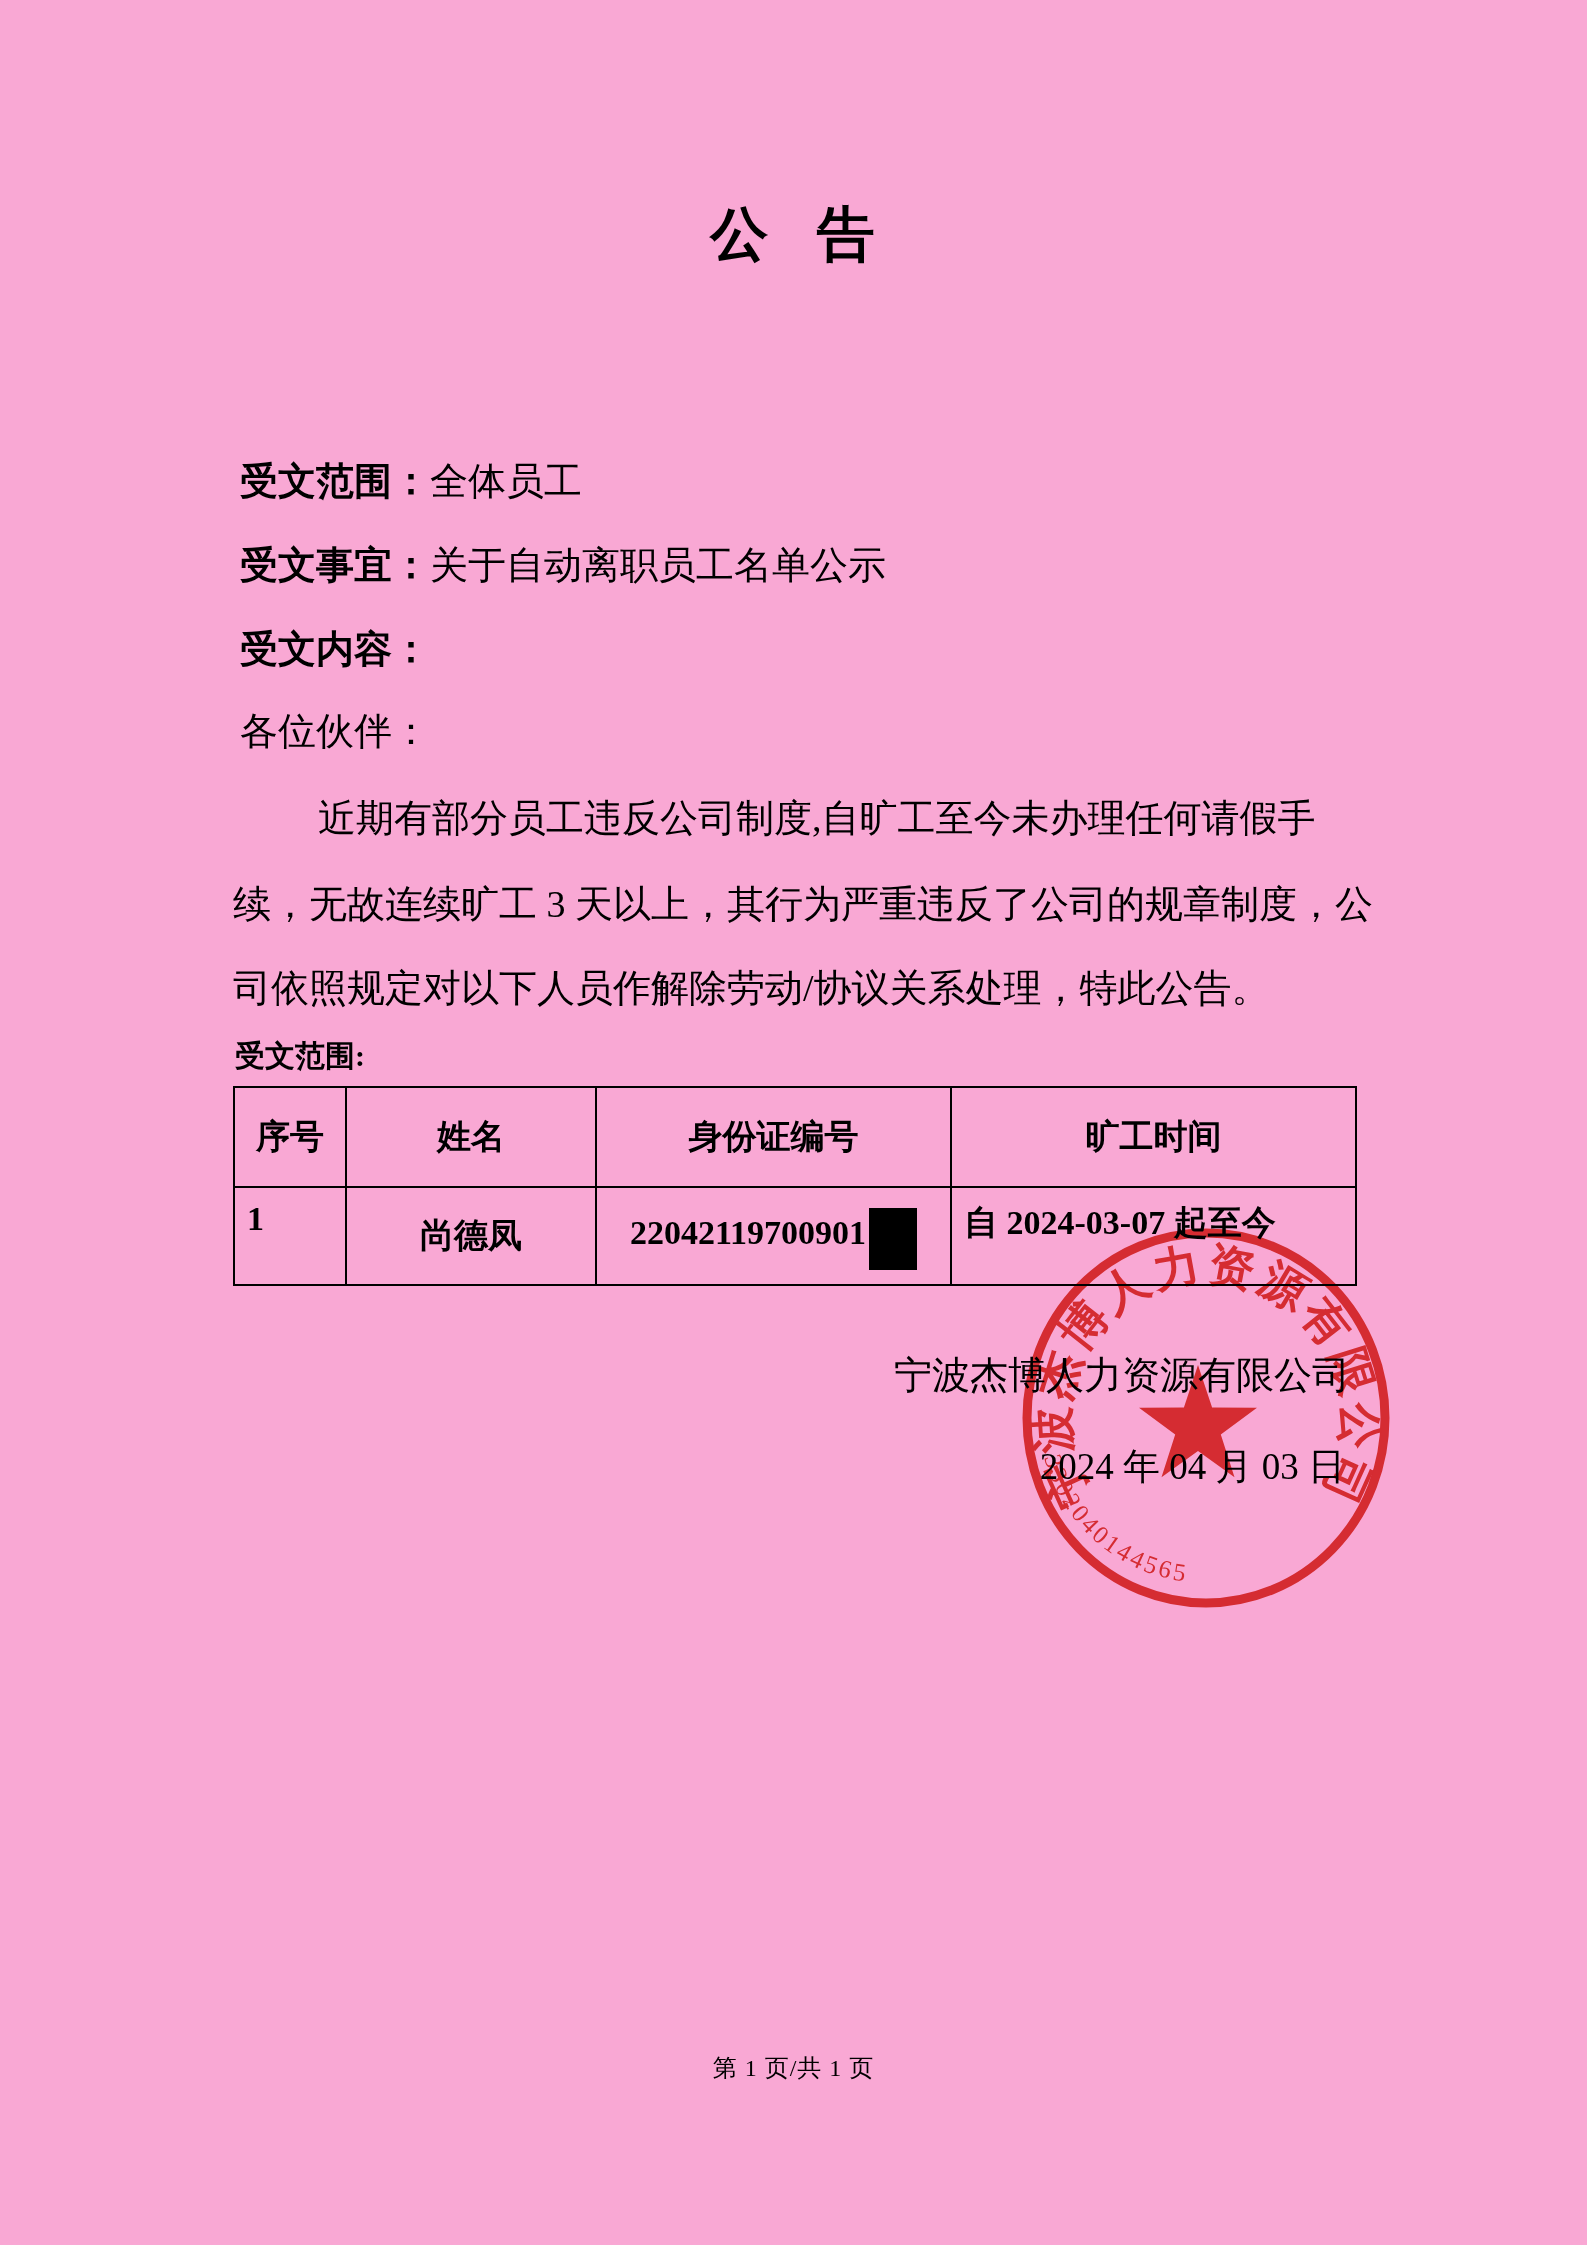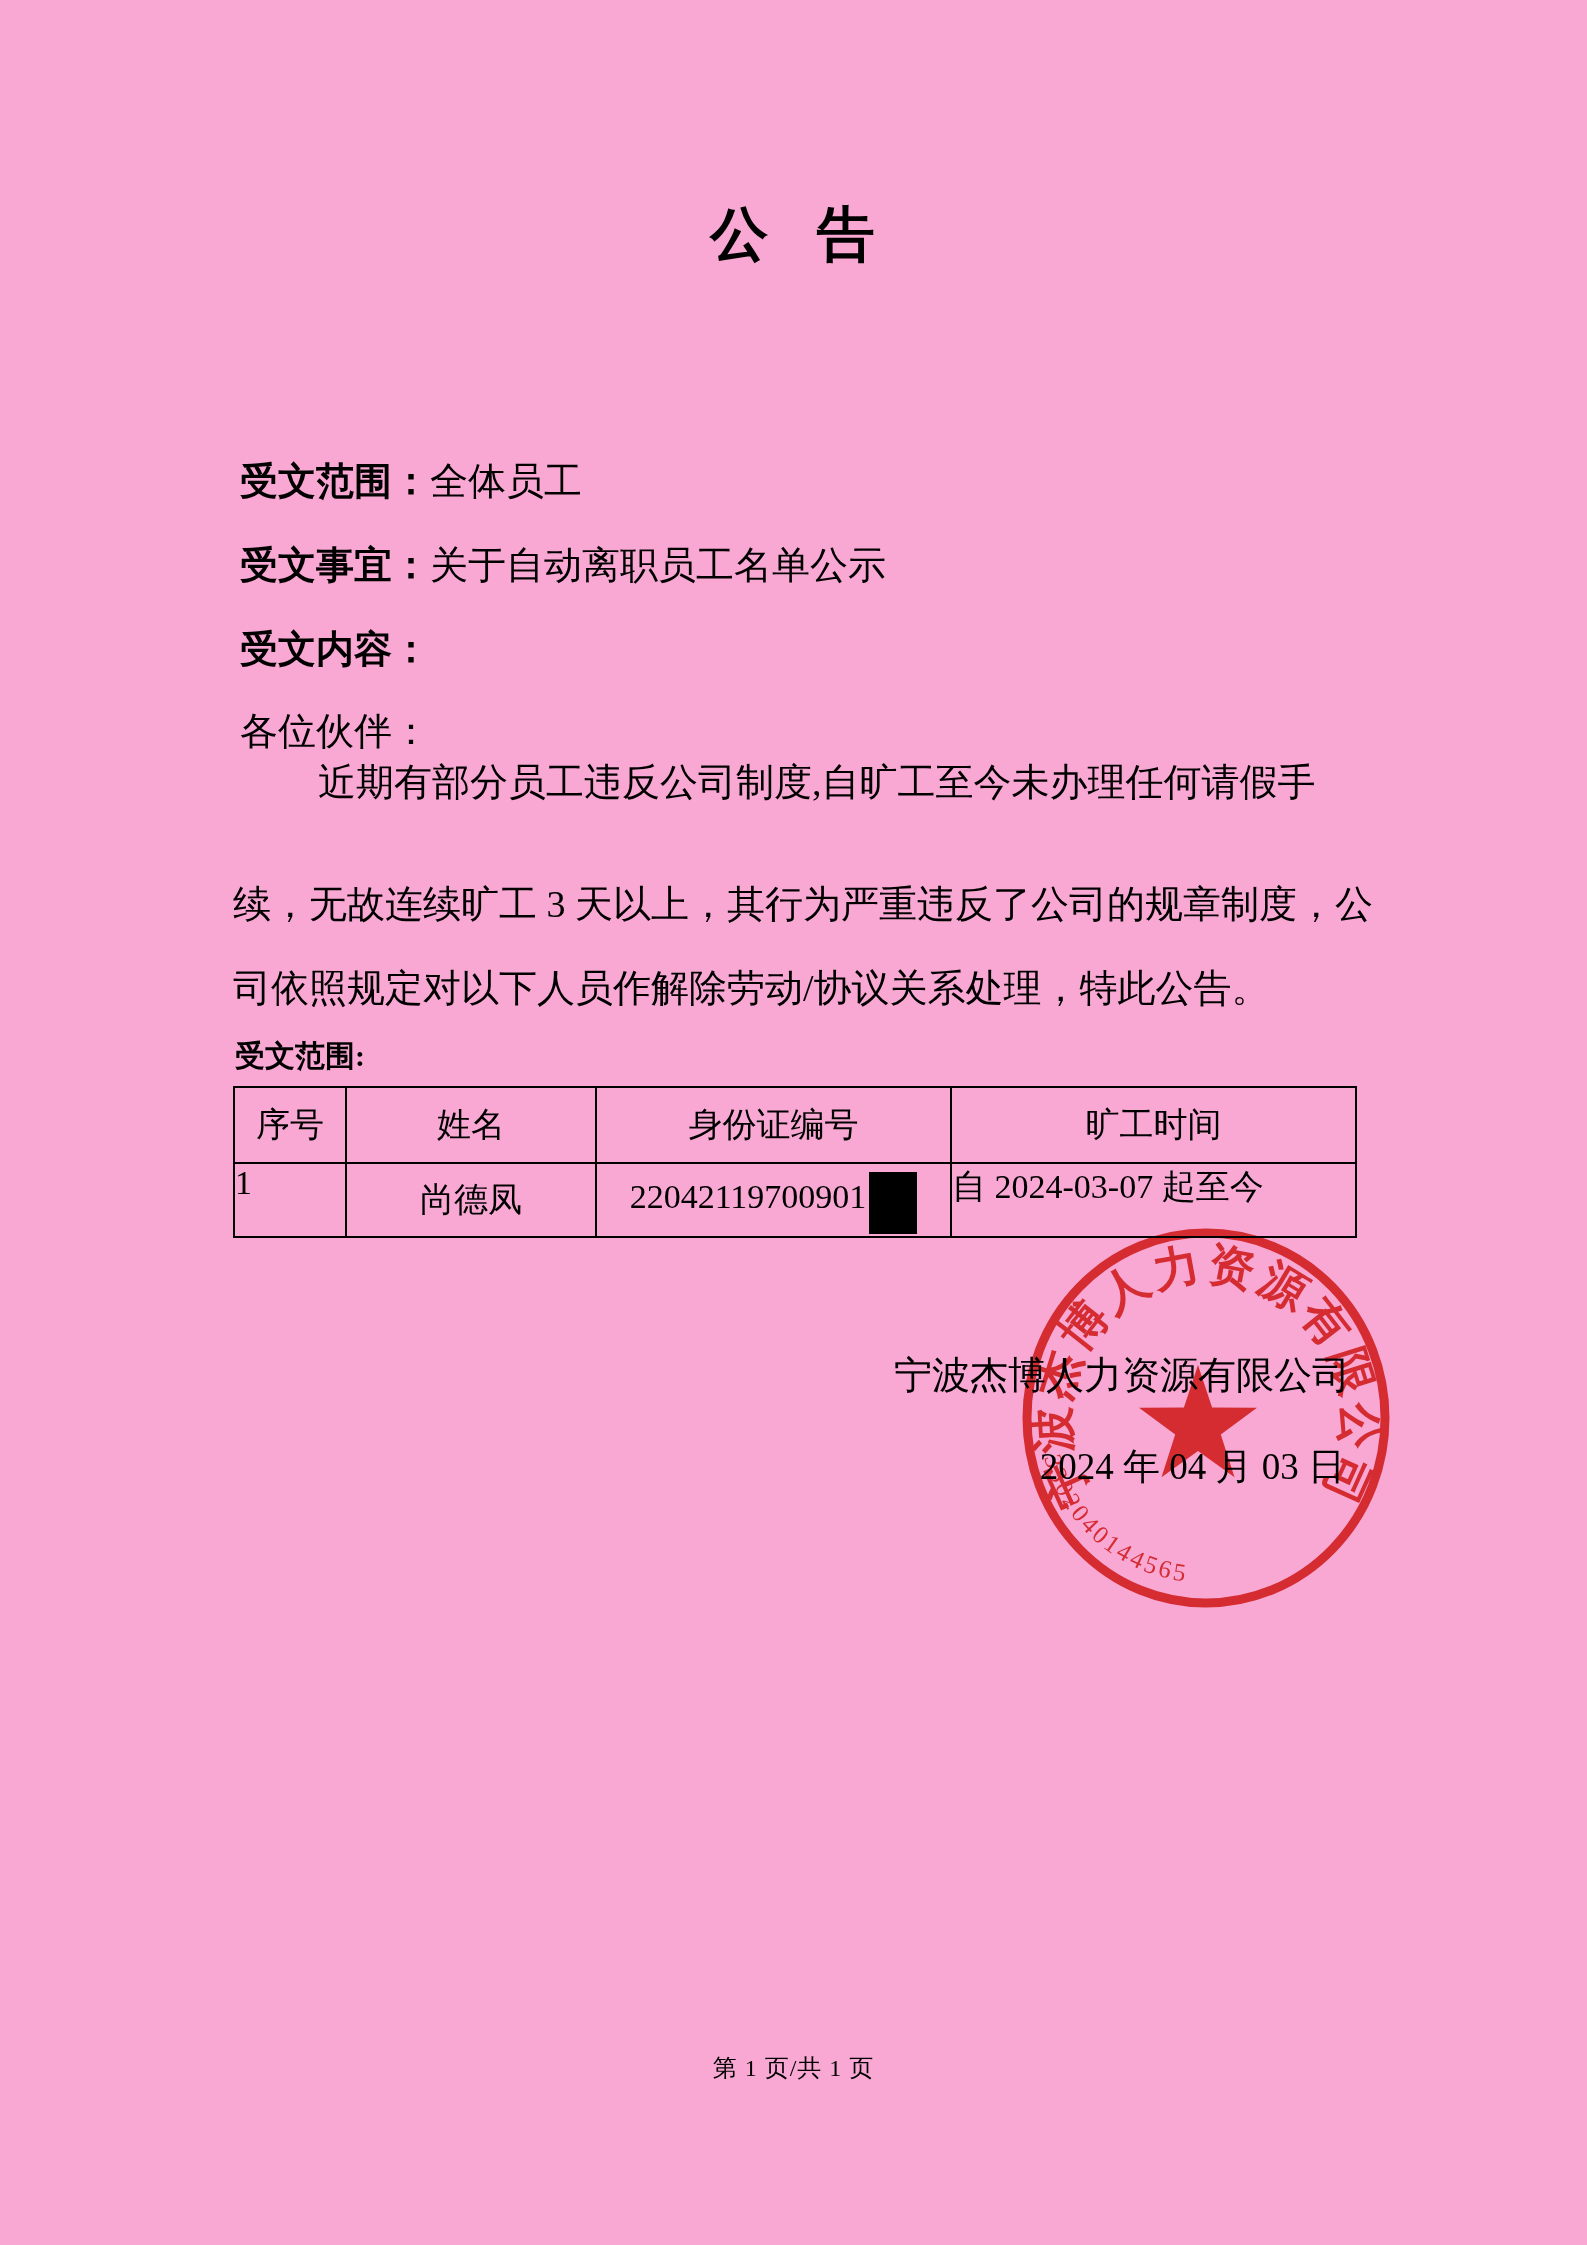--- a/index.html
+++ b/index.html
@@ -24,30 +24,30 @@
   .m1 { top:372px; }
   .m1 .val { font-family:"Liberation Sans","DejaVu Sans",sans-serif; font-size:36px; margin-left:22px; }
   .m2 { top:460px; }
   .m3 { top:544px; }
   .m4 { top:628px; }
   .m5 { top:710px; font-weight:normal; }
   .para {
     position:absolute; left:233px; width:1125px;
     font-size:38px; line-height:1.2; white-space:nowrap;
   }
-  .p1 { top:760px; left:318px; }
+  .p1 { top:796px; left:318px; }
   .p2 { top:882px; }
   .p3 { top:966px; }
   .list-heading { position:absolute; left:235px; top:1036px; font-size:30px; font-weight:bold; }
   .roster {
     position:absolute; left:233px; top:1086px;
     border-collapse:collapse; table-layout:fixed;
     font-size:34px;
   }
-  .roster th, .roster td { border:2px solid #000; padding:0; font-weight:normal; }
+  .roster th, .roster td { border:2px solid #000; padding:12px; font-weight:bold; }
   .roster th { text-align:center; height:74px; vertical-align:middle; }
   .roster td { height:72px; }
   .col-0 { width:112px; }
   .col-1 { width:250px; }
   .col-2 { width:355px; }
   .col-3 { width:405px; }
   .cell-index { vertical-align:top; text-align:left; padding:6px 0 0 20px; }
   .cell-name  { vertical-align:middle; text-align:center; padding-top:14px; }
   .cell-id    { vertical-align:middle; text-align:center; white-space:nowrap; }
   .redact {

